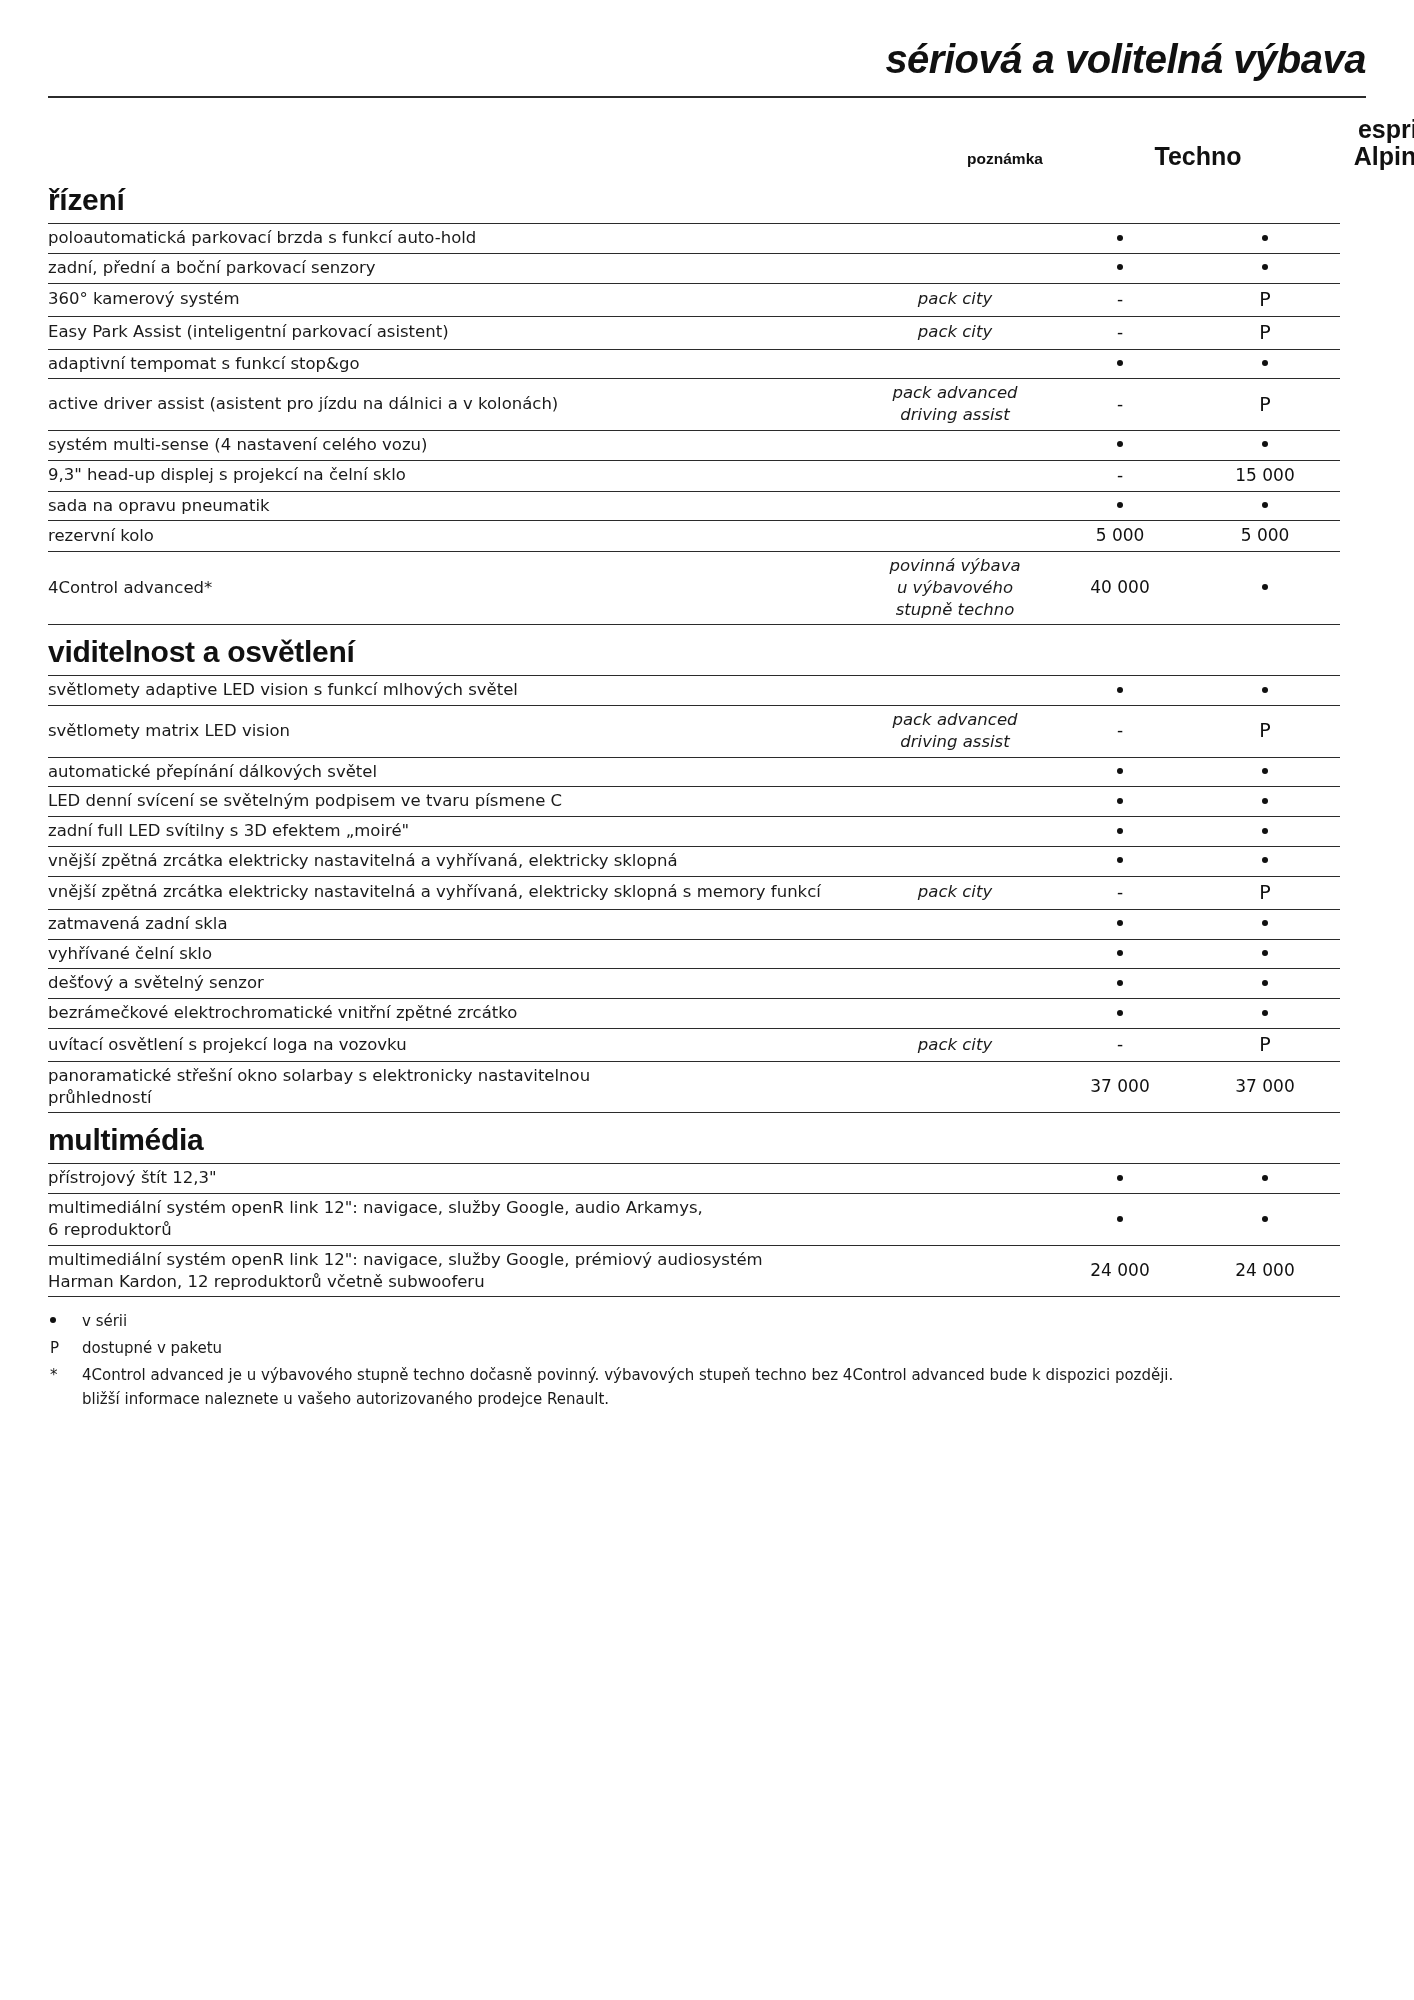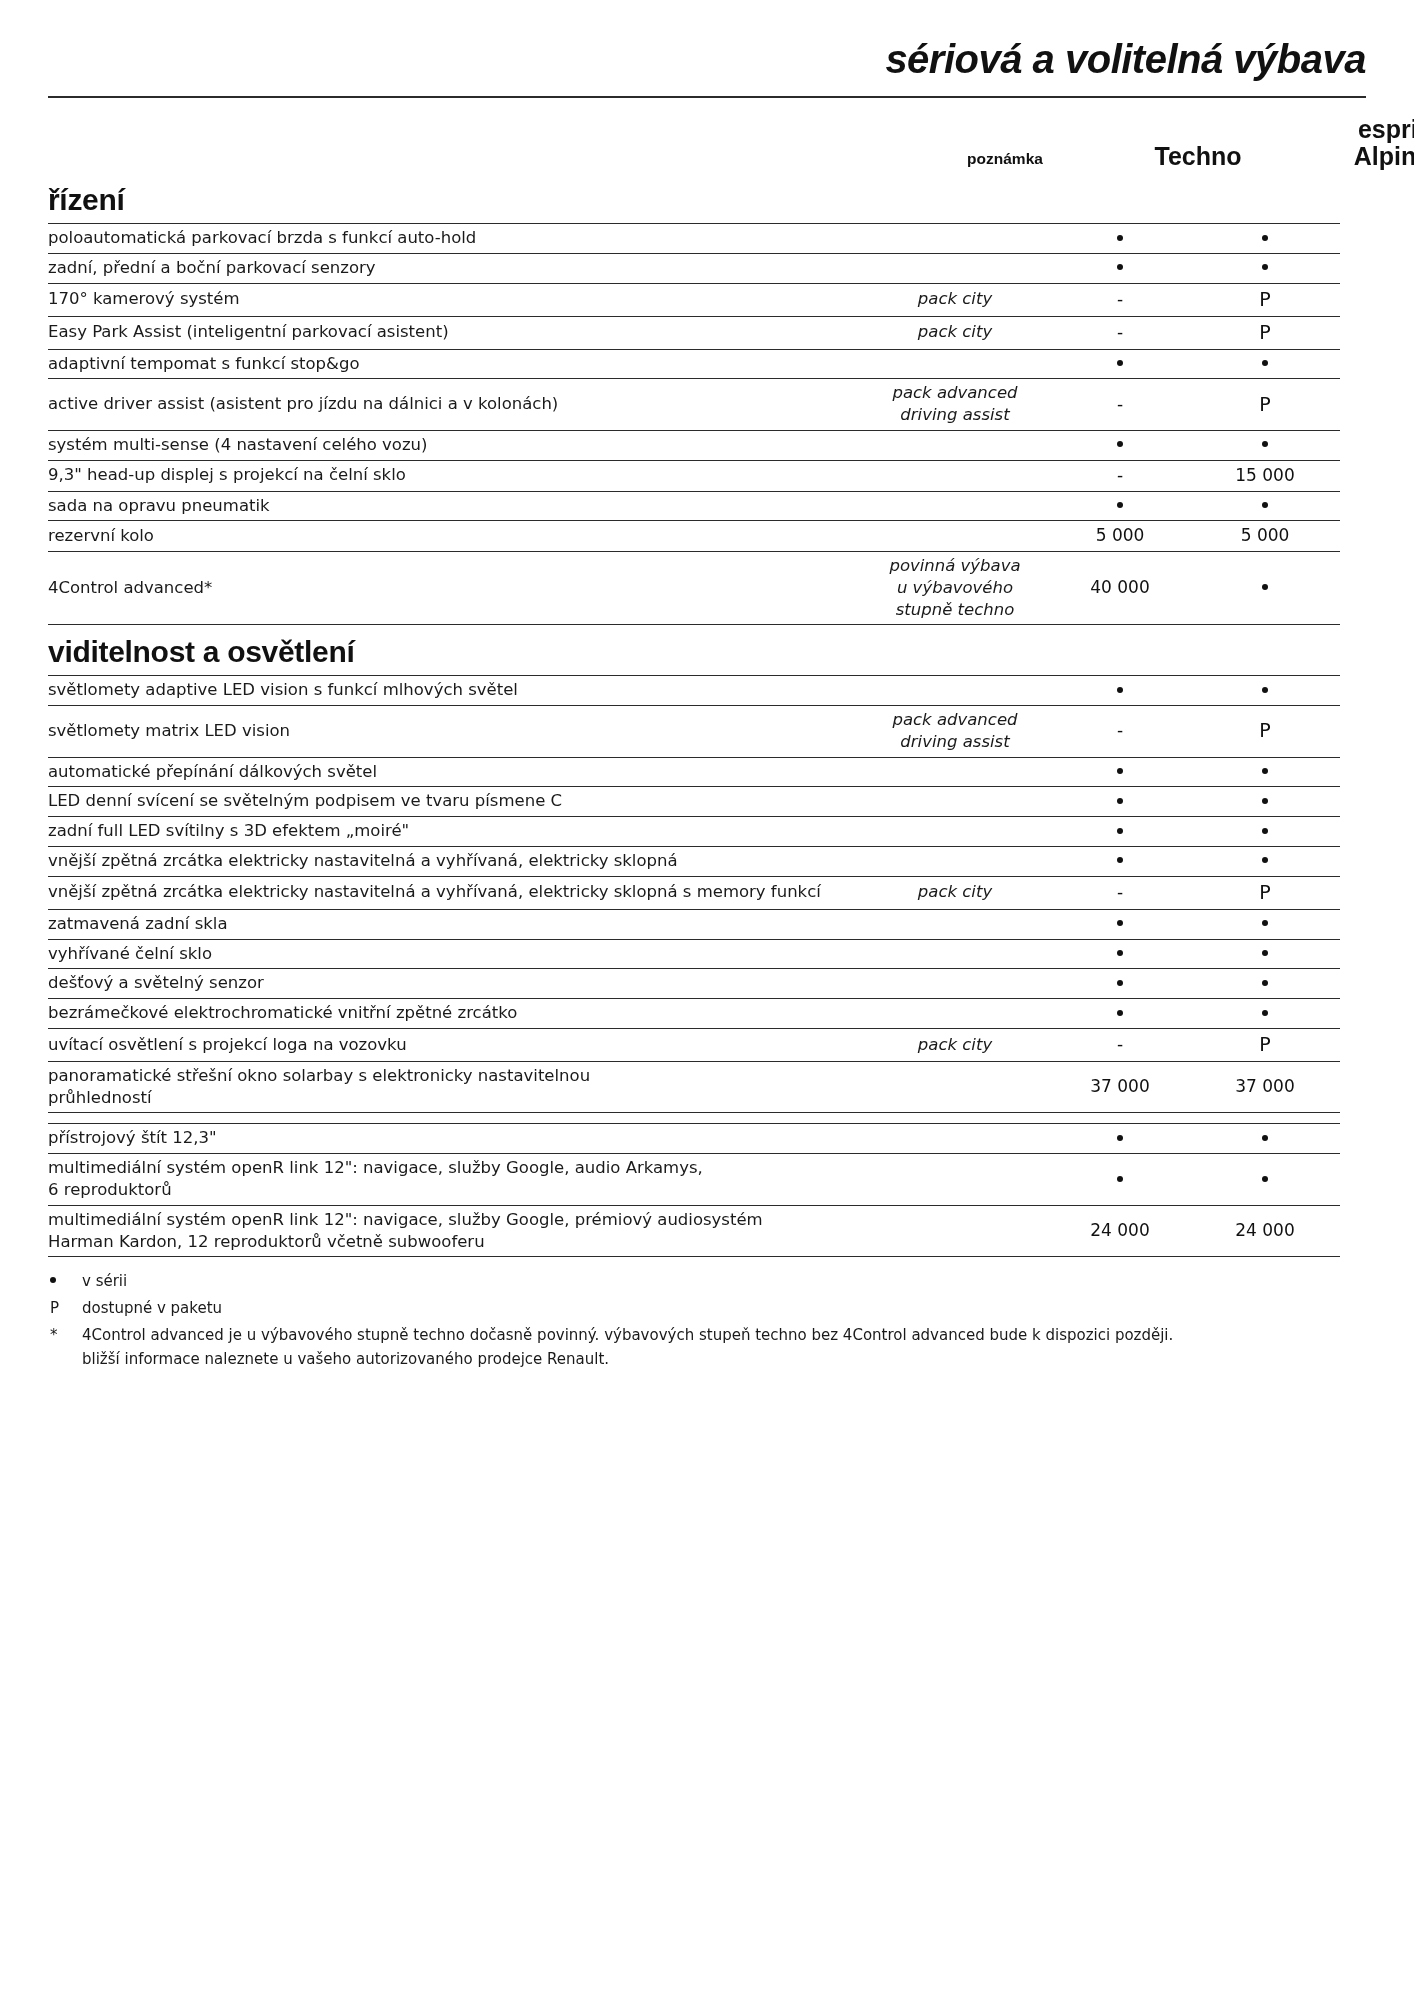--- a/index.html
+++ b/index.html
@@ -183,21 +183,21 @@
               <td class="c-techno"><span class="dot"></span></td>
               <td class="c-esprit"><span class="dot"></span></td>
             </tr>
             <tr>
               <td class="c-feature">zadní, přední a boční parkovací senzory</td>
               <td class="c-note"></td>
               <td class="c-techno"><span class="dot"></span></td>
               <td class="c-esprit"><span class="dot"></span></td>
             </tr>
             <tr>
-              <td class="c-feature">170° kamerový systém</td>
+              <td class="c-feature">360° kamerový systém</td>
               <td class="c-note">pack city</td>
               <td class="c-techno"><span class="val-dash">-</span></td>
               <td class="c-esprit"><span class="val-p">P</span></td>
             </tr>
             <tr>
               <td class="c-feature">Easy Park Assist (inteligentní parkovací asistent)</td>
               <td class="c-note">pack city</td>
               <td class="c-techno"><span class="val-dash">-</span></td>
               <td class="c-esprit"><span class="val-p">P</span></td>
             </tr>
@@ -325,20 +325,21 @@
             <tr>
               <td class="c-feature">panoramatické střešní okno solarbay s elektronicky nastavitelnou<br>průhledností</td>
               <td class="c-note"></td>
               <td class="c-techno"><span class="val">37 000</span></td>
               <td class="c-esprit"><span class="val">37 000</span></td>
             </tr>
           </tbody>
         </table>
       </div>
       <div class="section">
+        <div class="section-title">multimédia</div>
         <table class="spec">
           <tbody>
             <tr>
               <td class="c-feature">přístrojový štít 12,3"</td>
               <td class="c-note"></td>
               <td class="c-techno"><span class="dot"></span></td>
               <td class="c-esprit"><span class="dot"></span></td>
             </tr>
             <tr>
               <td class="c-feature">multimediální systém openR link 12": navigace, služby Google, audio Arkamys,<br>6 reproduktorů</td>

